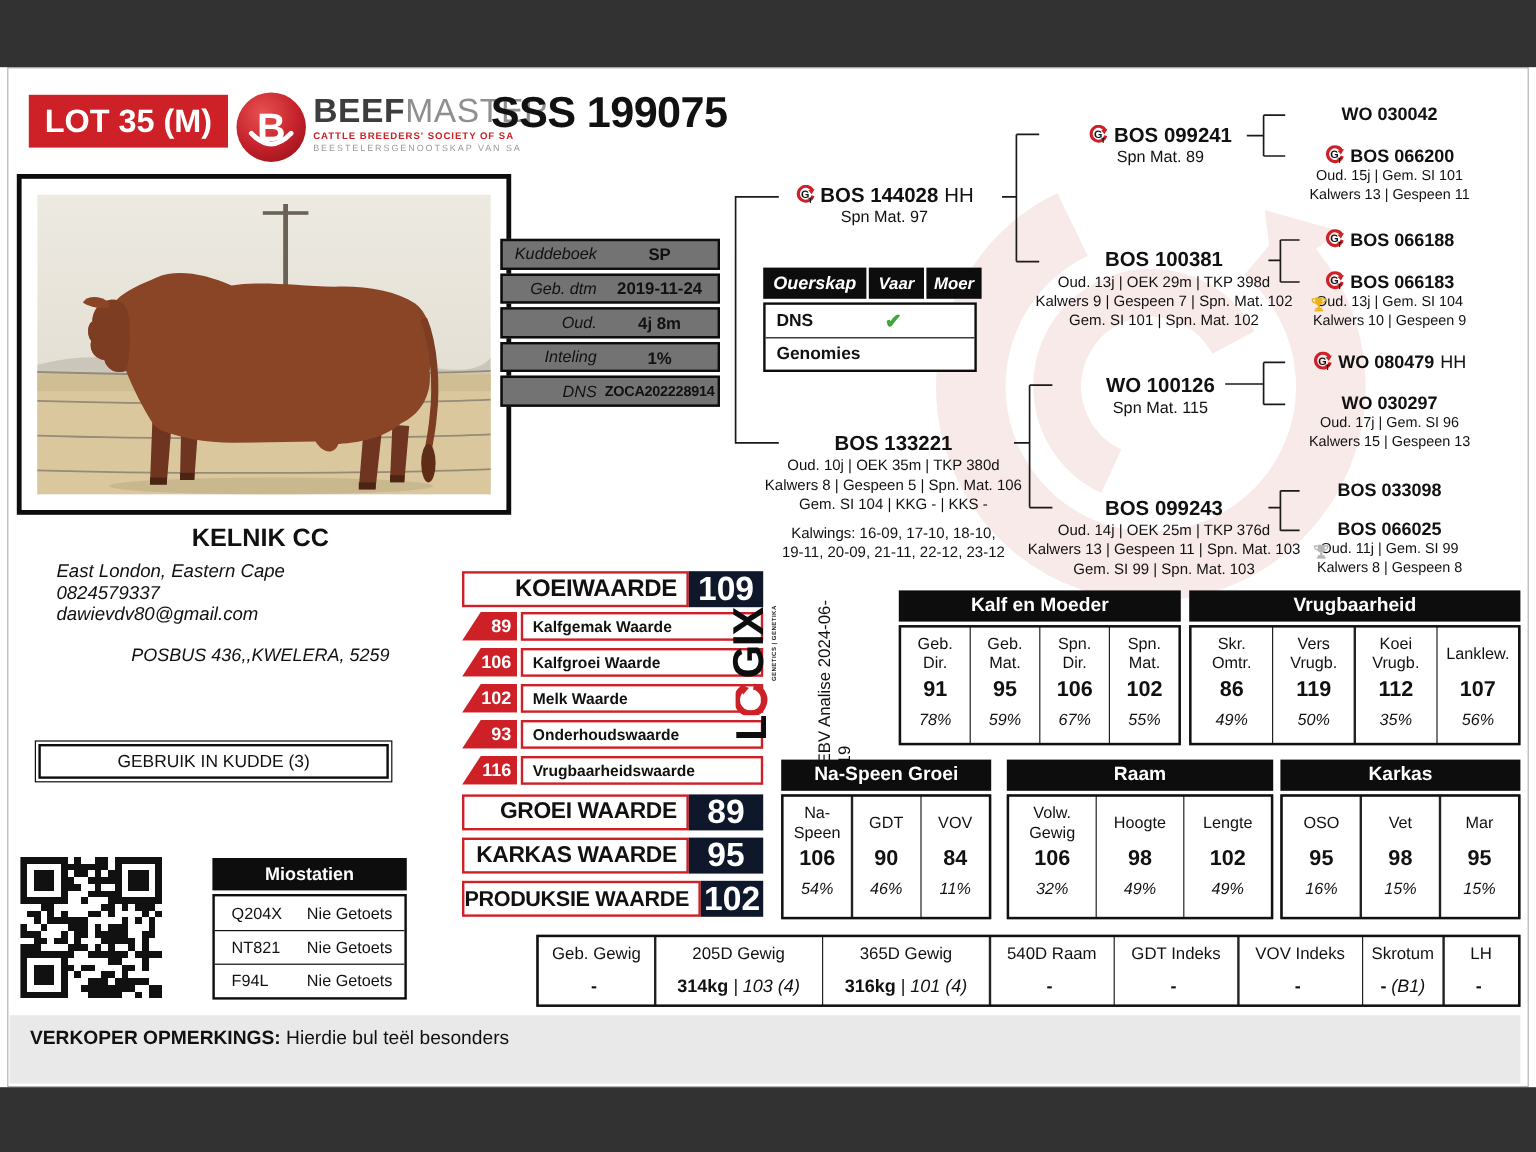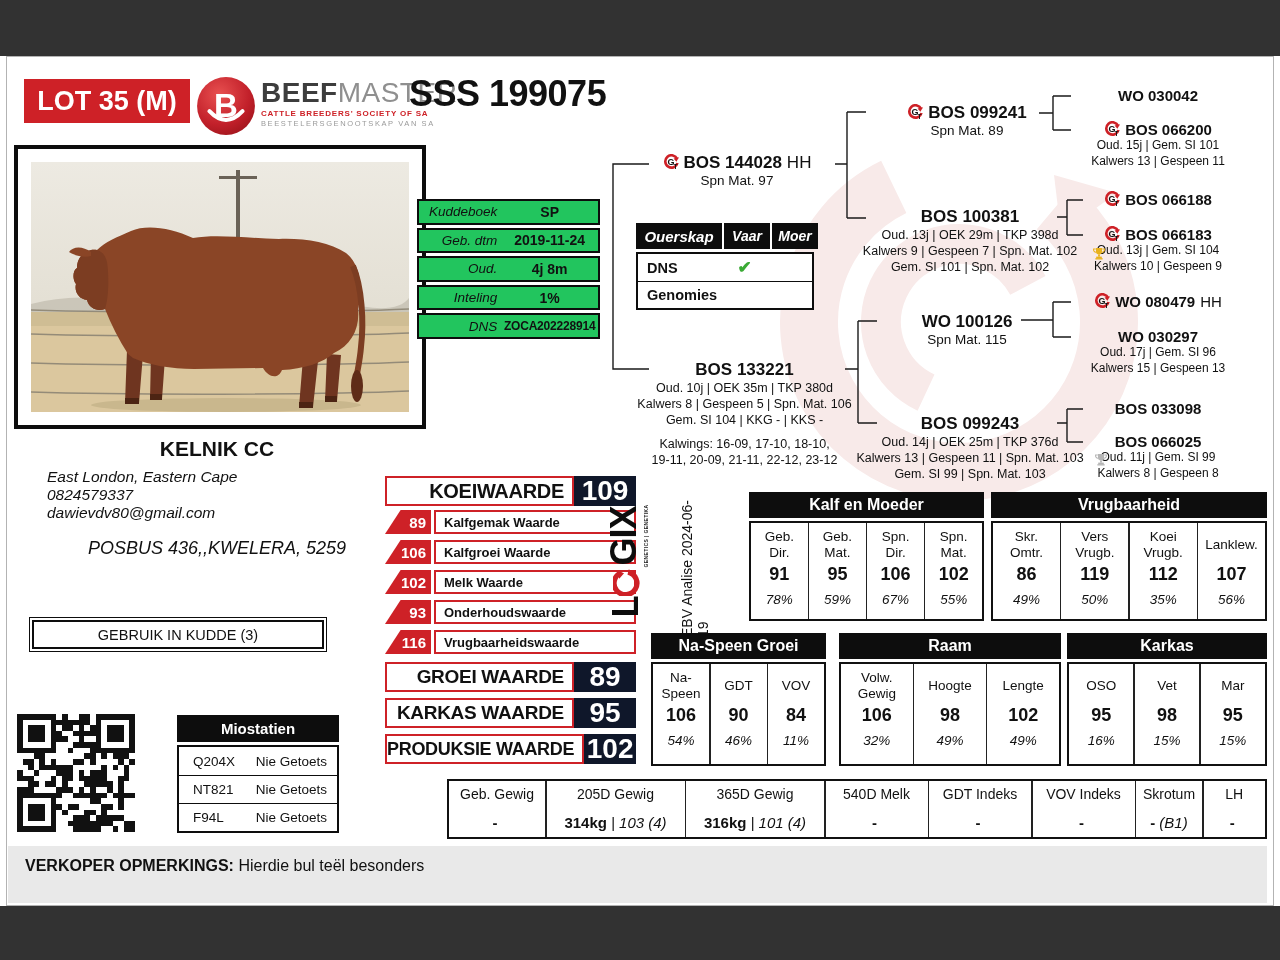--- a/index.html
+++ b/index.html
@@ -22,40 +22,40 @@
   .brand-s1 { color:#ce2127; font-weight:bold; font-size:8px; letter-spacing:.8px; margin-top:3px; }
   .brand-s2 { color:#9a9a9a; font-size:7.5px; letter-spacing:1.6px; margin-top:2px; }
   .animal-id { left:402px; top:16px; font-size:36px; font-weight:bold; letter-spacing:-.5px; }
 
   
   .photo-frame { left:7px; top:88px; width:412px; height:284px; border:4px solid #0d0d0d; background:#fff; padding:13px; }
   .photo-frame svg { width:100%; height:100%; display:block; }
 
   
   .info-rows { left:410px; top:142px; width:183px; display:flex; flex-direction:column; gap:3px; }
-  .info-row { height:25.6px; border:2px solid #0d0d0d; display:flex; align-items:center; background:#22c55e; }
+  .info-row { height:25.6px; border:2px solid #0d0d0d; display:flex; align-items:center; background:#737373; }
   .info-label { flex:0 0 46%; text-align:right; font-style:italic; font-size:13.5px; padding-right:4px; }
   .info-value { flex:1; text-align:center; font-weight:bold; font-size:14px; }
   .info-row:last-child .info-value { font-size:12px; letter-spacing:-.2px; }
 
   
   .ouerskap-head { left:629px; top:166px; width:178px; height:26px; display:grid; grid-template-columns:86px 46px 46px;
     background:#fff;font-style:italic; }
   .ouerskap-head div { background:#0d0d0d; color:#fff; font-weight:bold; font-size:14px; display:flex; align-items:center; justify-content:center; }
   .ouerskap-head div:first-child { font-size:15px; }
   .ouerskap-body { left:629px; top:195px; width:178px; border:2px solid #0d0d0d; background:#fff; }
   .ouerskap-row { height:27px; display:grid; grid-template-columns:84px 45px 45px; align-items:center; }
   .ouerskap-row + .ouerskap-row { border-top:1.5px solid #0d0d0d; }
   .ouerskap-row .olabel { font-weight:600; font-size:14.5px; padding-left:9px; }
   .ouerskap-row .ocheck { color:#3aaa35; font-size:17px; font-weight:bold; text-align:center; }
 
   
   .breeder-name { left:60px; top:380px; width:300px; text-align:center; font-weight:bold; font-size:21px; }
   .breeder-addr { left:40px; top:411px; font-style:italic; font-size:15.5px; line-height:18px; }
-  .breeder-postal { left:55px; top:481px; width:310px; text-align:center; font-style:italic; font-size:18px; }
+  .breeder-postal { left:55px; top:481px; width:310px; text-align:center; font-style:italic; font-size:15px; }
   .gebruik { left:25px; top:563px; width:292px; height:29px; border:2px solid #0d0d0d; outline:1px solid #0d0d0d; outline-offset:2px;
     display:flex; align-items:center; justify-content:center; font-size:14.5px; }
 
   
   .qr { left:10px; top:656px; width:118px; height:120px; }
   .qr svg { width:100%; height:100%; }
   .mio-head { left:170px; top:658px; width:162px; height:27px; background:#0d0d0d; color:#fff; font-weight:bold; font-size:15px;
     display:flex; align-items:center; justify-content:center; }
   .mio-body { left:170px; top:688px; width:162px; border:2px solid #0d0d0d; background:#fff; }
   .mio-row { height:28px; display:flex; align-items:center; justify-content:space-between; padding:0 10px 0 14px; font-size:13.5px; }
@@ -898,21 +898,21 @@
 
       <div class="wcell">
         <div class="wl">365D Gewig</div>
         <div class="wv">
           <span class="wb">316kg</span>
           <span class="wi">| 101 (4)</span>
         </div>
       </div>
 
       <div class="wcell">
-        <div class="wl">540D Melk</div>
+        <div class="wl">540D Raam</div>
         <div class="wv">
           <span class="wb">-</span>
           <span class="wi"></span>
         </div>
       </div>
 
       <div class="wcell">
         <div class="wl">GDT Indeks</div>
         <div class="wv">
           <span class="wb">-</span>

